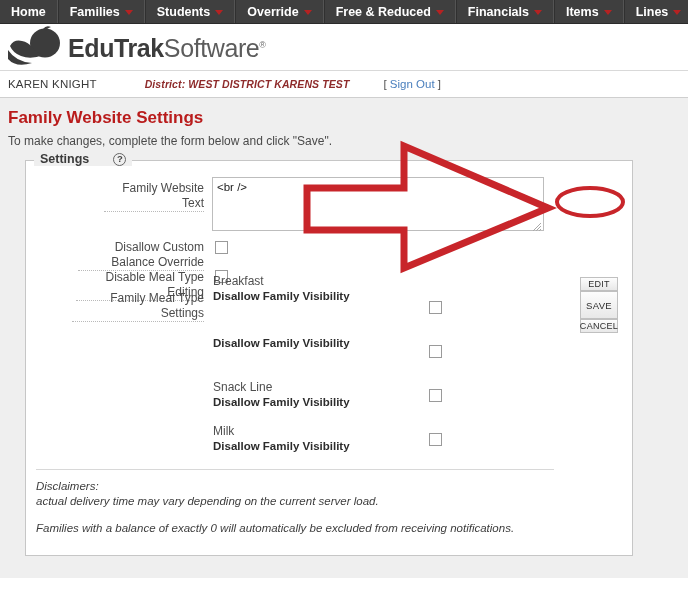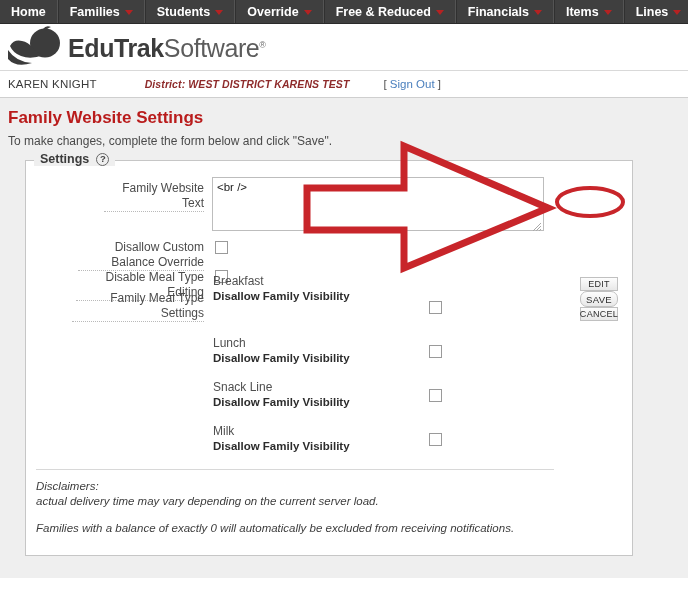--- a/index.html
+++ b/index.html
@@ -96,21 +96,21 @@
     position: absolute; left: 25px; top: 62px;
     width: 608px; height: 396px;
     background: #ffffff;
     border: 1px solid #c6c6c6;
   }
   #settings-legend {
     position: absolute; left: 8px; top: -9px;
     background: #efefef;
     padding: 0 6px;
     font-size: 12.5px; font-weight: bold; color: #3b3b3b;
-    display: flex; align-items: center; gap: 7px;
+    display: flex; align-items: center; gap: 24px;
   }
   .help-icon {
     width: 13px; height: 13px; border-radius: 50%;
     border: 1.3px solid #666; color: #444;
     font-size: 9.5px; font-weight: bold;
     display: inline-flex; align-items: center; justify-content: center;
     line-height: 1; cursor: pointer;
   }
 
   
@@ -170,21 +170,21 @@
     display: flex; flex-direction: column; padding-left: 20px;
   }
   .abtn {
     height: 14px;
     background: linear-gradient(#fdfdfd, #e8e8e8);
     border: 1px solid #c0c0c0;
     font-size: 9px; color: #2e2e2e;
     display: flex; align-items: center; justify-content: center;
     letter-spacing: .3px; cursor: pointer;
   }
-  #btn-save { height: 16px; font-size: 9.5px; border-radius: 7px; }
+  #btn-save { height: 28px; font-size: 9.5px; }
 
   
   #annot {
     position: absolute; left: 0; top: 0; width: 688px; height: 607px;
     pointer-events: none;
   }
 </style>
 </head>
 <body>
 
@@ -271,21 +271,20 @@
 
     <div id="fmts-label" class="lbl">Family Meal Type Settings</div>
 
     <div class="meal-block" style="top:113px">
       <div class="meal-name">Breakfast</div>
       <div class="meal-sub">Disallow Family Visibility</div>
     </div>
     <div class="meal-cbx" style="top:140px"></div>
 
     <div class="meal-block" style="top:175px">
-      <div class="meal-name">Lunch</div>
       <div class="meal-sub">Disallow Family Visibility</div>
     </div>
     <div class="meal-cbx" style="top:184px"></div>
 
     <div class="meal-block" style="top:219px">
       <div class="meal-name">Snack Line</div>
       <div class="meal-sub">Disallow Family Visibility</div>
     </div>
     <div class="meal-cbx" style="top:228px"></div>
 

